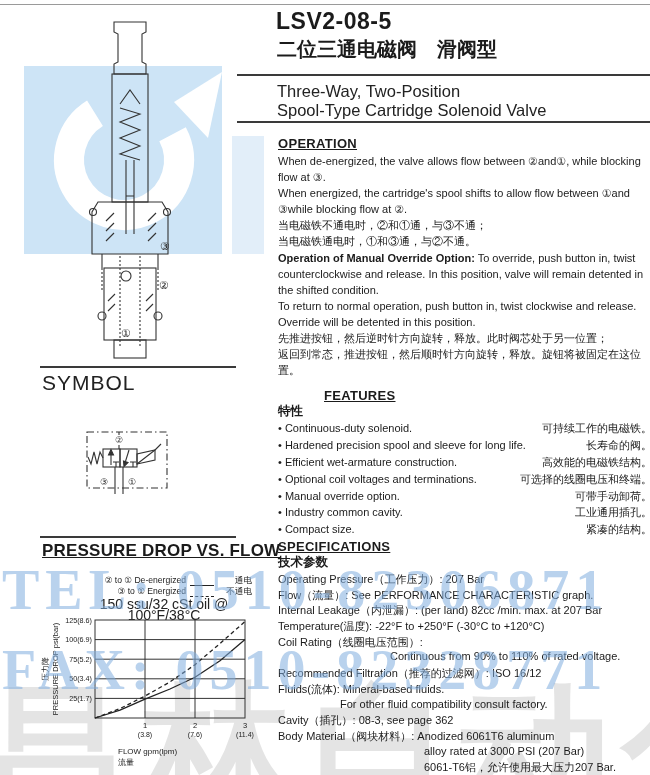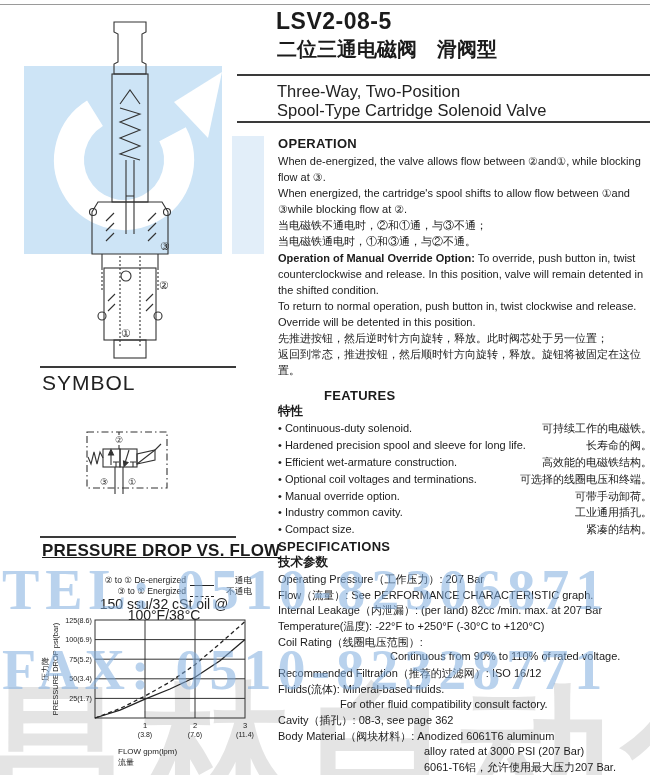--- a/index.html
+++ b/index.html
@@ -16,21 +16,21 @@
   .wm-brand{font-size:26px;font-weight:600;color:#0a0a0a;white-space:nowrap;z-index:6;}
   .wm-gray{font-size:150px;font-weight:700;letter-spacing:10px;color:rgba(150,150,150,0.26);
            white-space:nowrap;z-index:0;line-height:1;}
 
   
   .model{font-size:23px;font-weight:bold;letter-spacing:.5px;z-index:2;}
   .subtitle-zh{font-size:20px;font-weight:bold;z-index:2;}
   .title-en{font-size:16.5px;color:#222;z-index:2;}
 
   
-  .h-sec{font-size:13px;font-weight:bold;letter-spacing:.3px;z-index:2;}
+  .h-sec{font-size:13px;font-weight:bold;letter-spacing:.3px;z-index:2;text-decoration:underline;}
   .h-sec-zh{font-size:12.5px;font-weight:bold;z-index:2;}
 
   
   .ops{width:374px;font-size:11px;line-height:16.1px;z-index:2;}
   .ops p{margin:0;}
   .b{font-weight:bold;}
 
   .feat{width:374px;z-index:2;}
   .feat-row{display:flex;justify-content:space-between;align-items:baseline;
             height:16.9px;font-size:11px;white-space:nowrap;}

